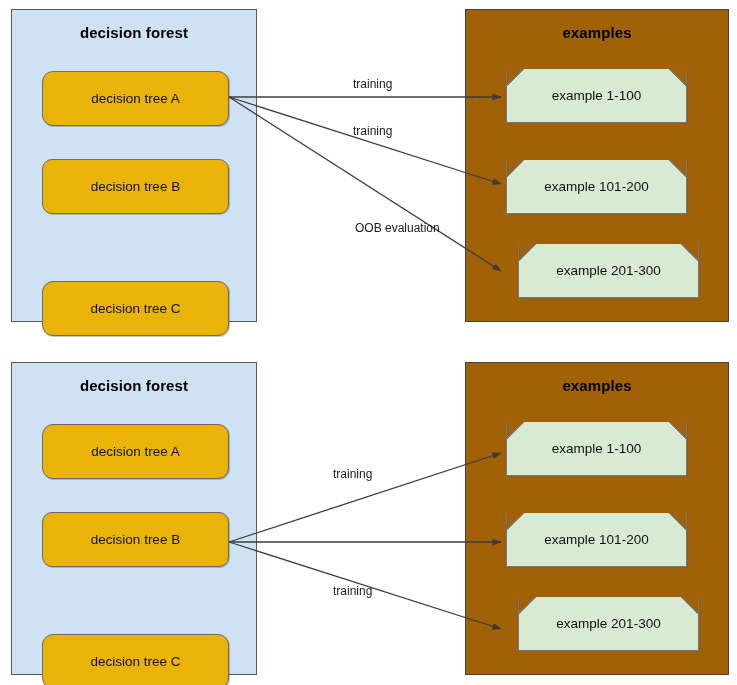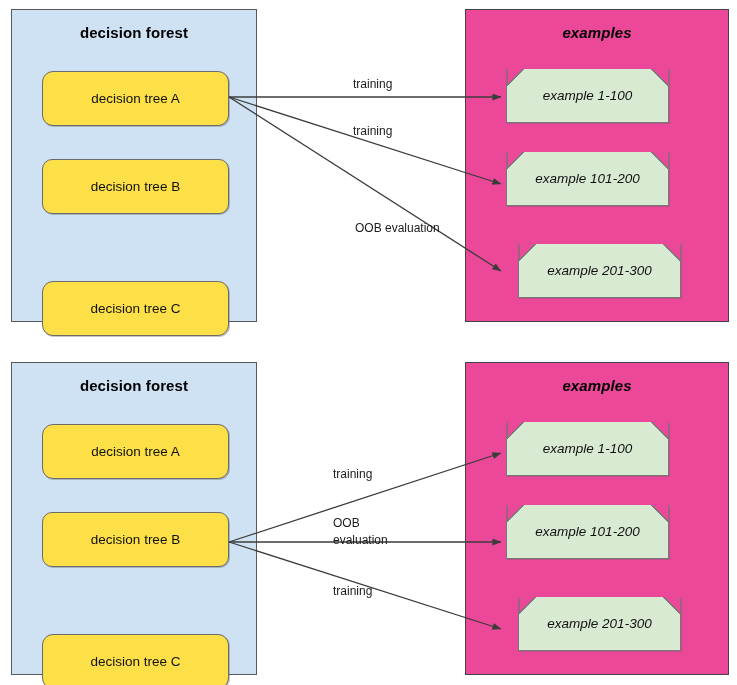--- a/index.html
+++ b/index.html
@@ -39,84 +39,83 @@
     border: 1.5px solid #595959;
     box-sizing: border-box;
     padding-left: 26px;
   }
   .examples-box {
     position: absolute;
     left: 465px;
     top: 9px;
     width: 264px;
     height: 313px;
-    background: #ec4899;
+    background: #a16207;
     border: 1.5px solid #434343;
     box-sizing: border-box;
-    font-style: italic;
   }
   .box-title {
     position: absolute;
     left: 0;
     top: 14px;
     width: 100%;
     text-align: center;
     font-size: 15px;
     font-weight: bold;
     letter-spacing: 0.1px;
     color: #000000;
   }
 
   
   .tree-card {
     position: absolute;
     left: 30px;
     width: 187px;
     height: 55px;
-    background: #fde047;
+    background: #eab308;
     border: 1.3px solid #6b6b6b;
     border-radius: 11px;
     box-sizing: border-box;
     display: flex;
     align-items: center;
     justify-content: center;
     font-size: 13.5px;
     color: #111111;
     box-shadow: 1px 1px 0 rgba(90,90,90,0.35);
   }
   .tree-card.t0 { top: 61px; }
   .tree-card.t1 { top: 149px; border-radius: 10px; }
   .tree-card.t2 { top: 236px; margin-top: 35px; }
 
   
   .example-card {
     position: absolute;
     left: 40px;
-    width: 163px;
+    width: 181px;
     height: 54px;
     box-sizing: border-box;
     display: flex;
     align-items: center;
     justify-content: center;
     font-size: 13.5px;
     color: #111111;
     background:
       linear-gradient(225deg, transparent 0 11px, #787878 11px 12.5px, #d9ead3 12.5px) ,
       linear-gradient(135deg, transparent 0 11px, #787878 11px 12.5px, #d9ead3 12.5px);
     background-size: 50.5% 100%, 50.5% 100%;
     background-position: right top, left top;
     background-repeat: no-repeat;
     border-left: 1.3px solid #787878;
     border-right: 1.3px solid #787878;
     border-bottom: 1.3px solid #787878;
     filter: drop-shadow(1px 1px 0 rgba(90,90,90,0.3));
   }
   .example-card .ex-label { position: relative; z-index: 2; }
   .example-card.e0 { top: 59px; }
-  .example-card.e1 { top: 142px; }
+  .example-card.e1 { top: 150px; }
   .example-card.e2 { top: 234px; margin-left: 12px; }
 
   
   .arrow-layer {
     position: absolute;
     left: 0;
     top: 0;
     width: 737px;
     height: 340px;
     pointer-events: none;
@@ -227,22 +226,18 @@
         </marker>
       </defs>
       <line x1="229" y1="185" x2="501" y2="96" marker-end="url(#ah-bot)"></line>
       <line x1="229" y1="185" x2="501" y2="185" marker-end="url(#ah-bot)"></line>
       <line x1="229" y1="185" x2="501" y2="272" marker-end="url(#ah-bot)"></line>
     </svg>
 
     <div class="edge-label" style="left:333px; top:113px;">
       <div>training</div>
     </div>
-    <div class="edge-label two-line" style="left:333px; top:162px;">
-      <div>OOB</div>
-      <div>evaluation</div>
-    </div>
     <div class="edge-label" style="left:333px; top:230px;">
       <div>training</div>
     </div>
   </div>
 
 </div>
 
 </body></html>

